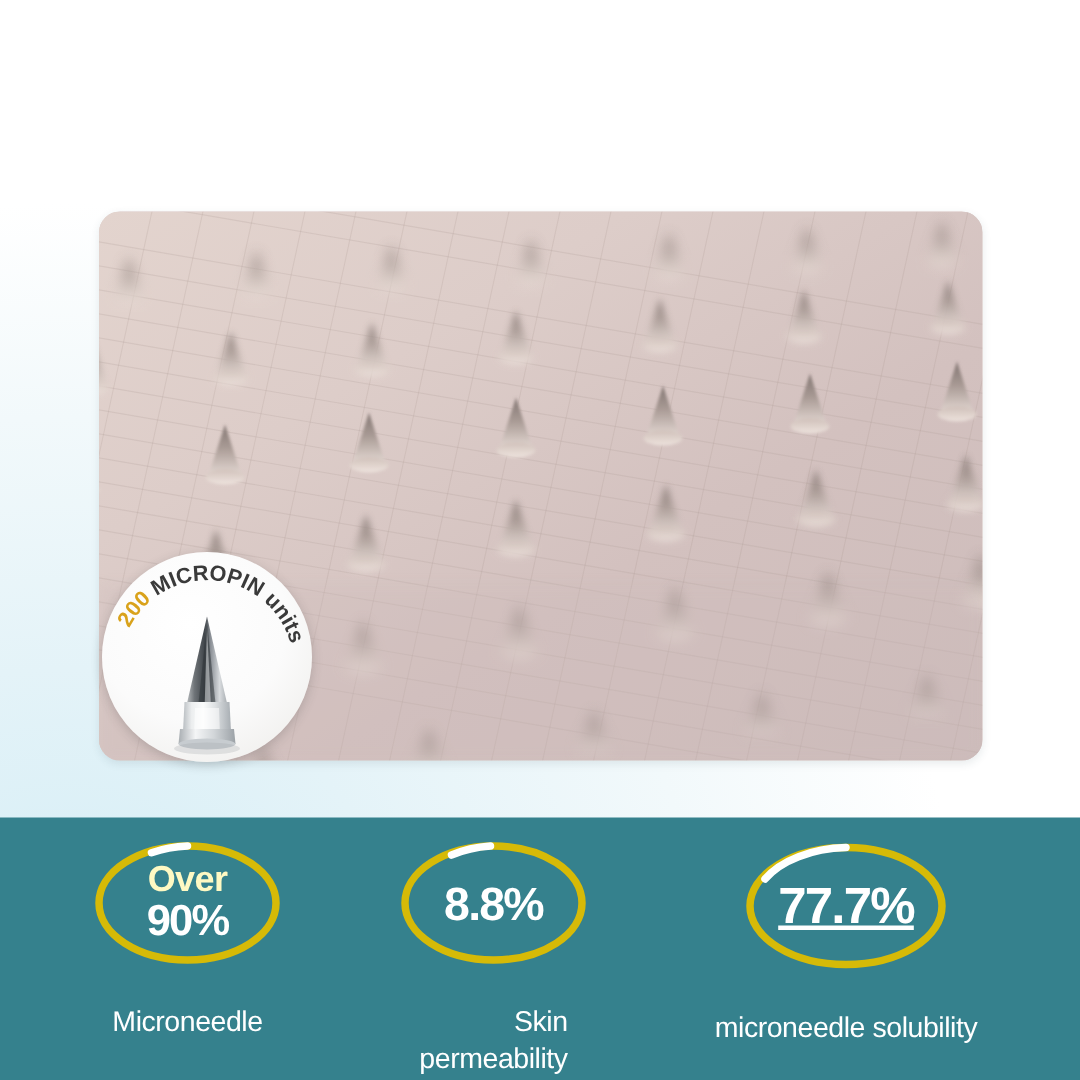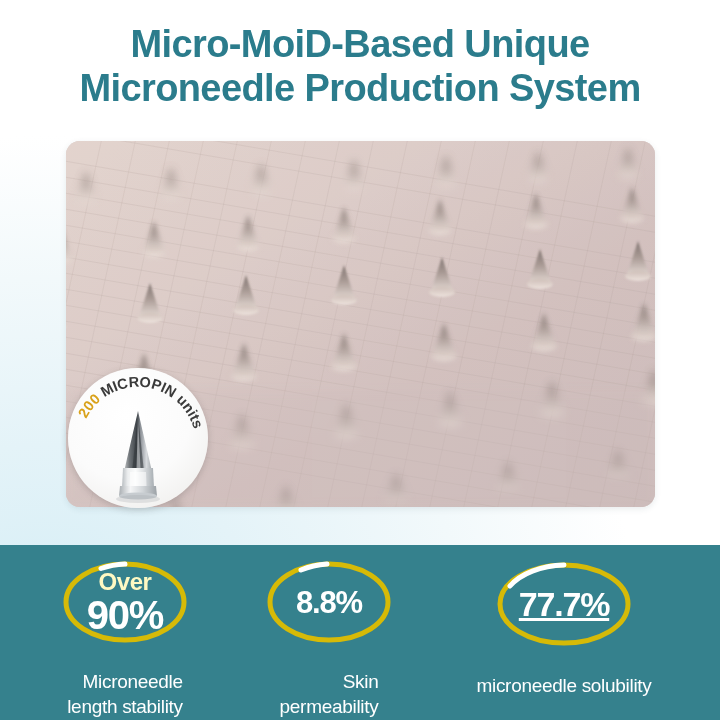--- a/index.html
+++ b/index.html
@@ -97,21 +97,21 @@
   }
   .over {
     font-weight:bold;
     font-size:24px;
     color:#fef9c3;
     letter-spacing:-0.4px;
     margin-bottom:1px;
   }
   .pct {
     font-weight:bold;
-    font-size:40px;
+    font-size:29px;
     color:#ffffff;
     letter-spacing:-1.2px;
   }
   .pct-sm { font-size:31px; }
   .pct-solo { font-size:34px;text-decoration:underline; }
 
   .caption {
     margin-top:24px;
     text-align:right;
     color:#ffffff;
@@ -119,24 +119,20 @@
     line-height:25px;
     letter-spacing:-0.3px;
   }
   .caption .gold { color:#e2cc12; display:block; }
 </style>
 </head>
 <body>
 
 <div class="page">
 
-  <div class="title-wrap">
-    <div class="title-line">Micro-MoiD-Based Unique</div>
-    <div class="title-line">Microneedle Production System</div>
-  </div>
 
   <div class="photo">
     <svg class="photo-canvas" viewBox="0 0 589 366" preserveAspectRatio="none">
       <defs>
         <linearGradient id="pbg" x1="0" y1="0" x2="1" y2="1">
           <stop offset="0%" stop-color="#e3d4ce"></stop>
           <stop offset="30%" stop-color="#ddcdc9"></stop>
           <stop offset="62%" stop-color="#d3c1bf"></stop>
           <stop offset="100%" stop-color="#cdbcbb"></stop>
         </linearGradient>
@@ -446,21 +442,20 @@
             <ellipse cx="64" cy="43" rx="59" ry="38" fill="none" stroke="#d6ba07" stroke-width="5"></ellipse>
             <path d="M 40 9.5 A 59 38 0 0 1 64 5" fill="none" stroke="#ffffff" stroke-width="5" stroke-linecap="round"></path>
           </svg>
           <div class="ring-text">
             <span class="over">Over</span>
             <span class="pct">90%</span>
           </div>
         </div>
         <div class="caption">
           <span>Microneedle</span><br>
-          <span>length stability</span>
         </div>
       </div>
 
       <div class="stat stat-2">
         <div class="ring-box">
           <svg width="128" height="86" viewBox="0 0 128 86">
             <ellipse cx="64" cy="43" rx="59" ry="38" fill="none" stroke="#d6ba07" stroke-width="5"></ellipse>
             <path d="M 36 11 A 59 38 0 0 1 62 5" fill="none" stroke="#ffffff" stroke-width="5" stroke-linecap="round"></path>
           </svg>
           <div class="ring-text">

